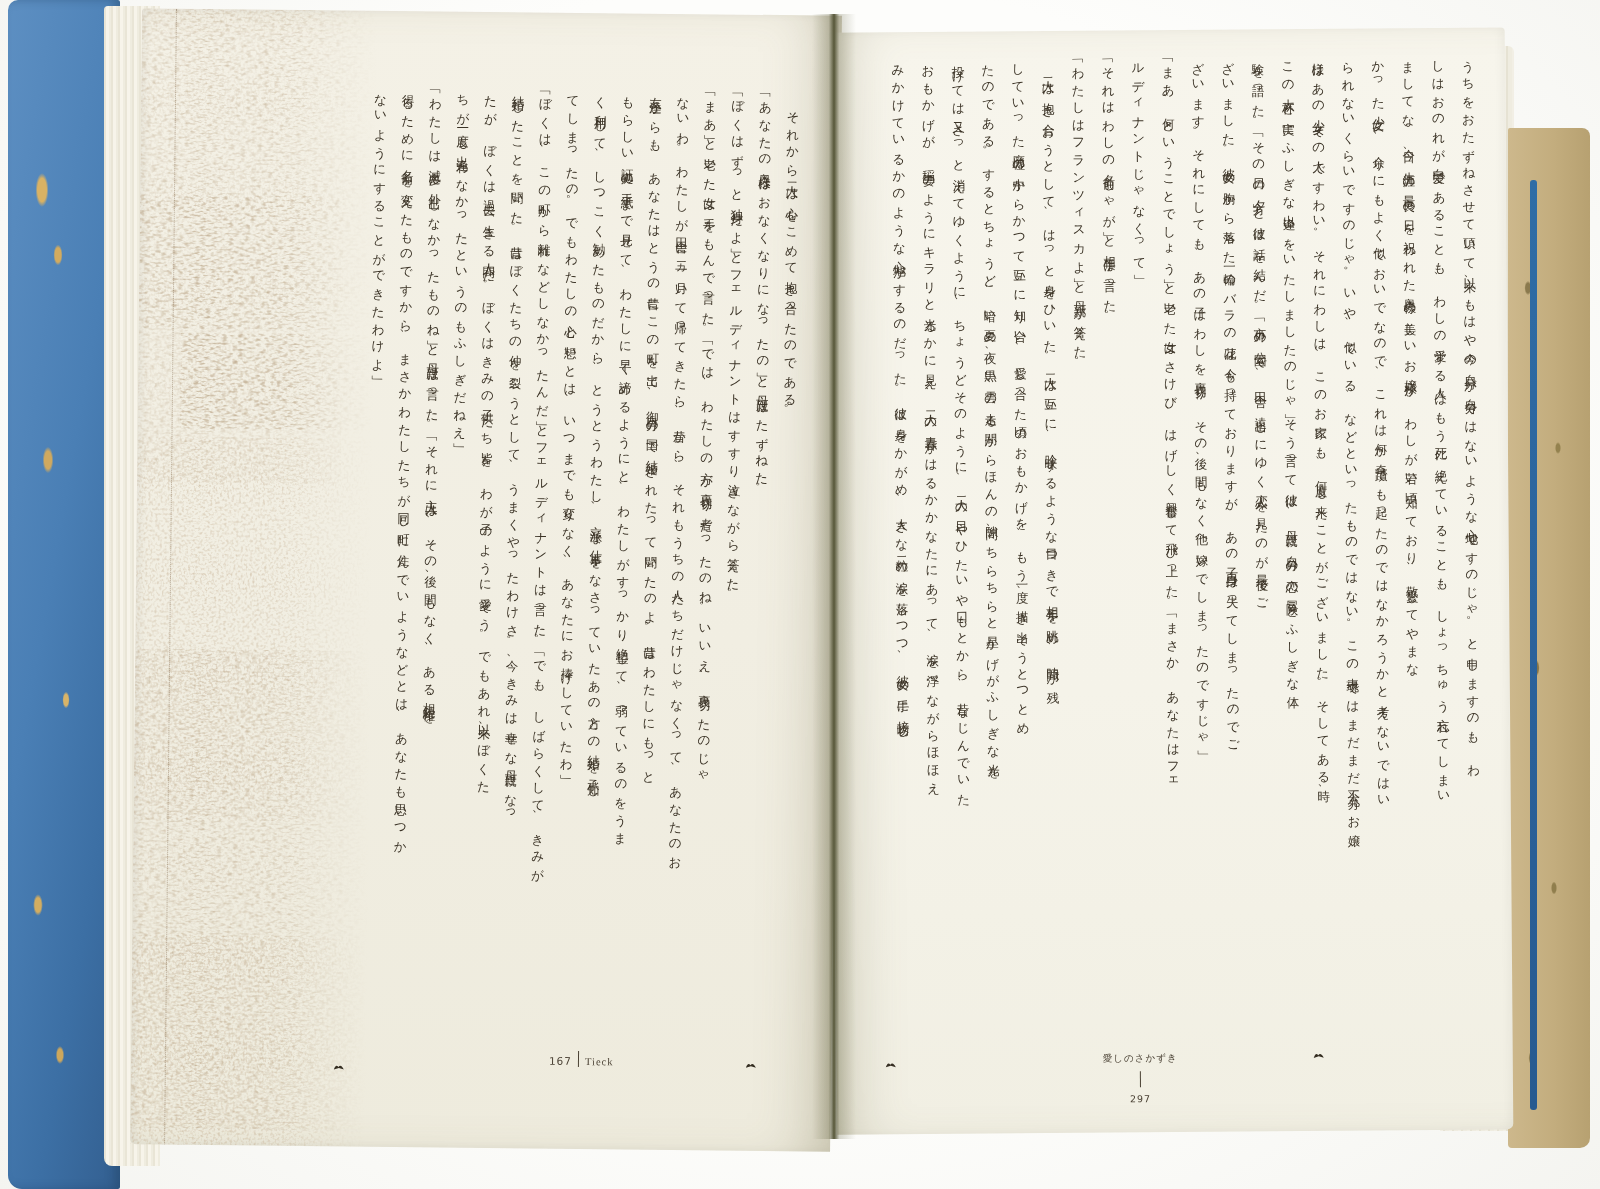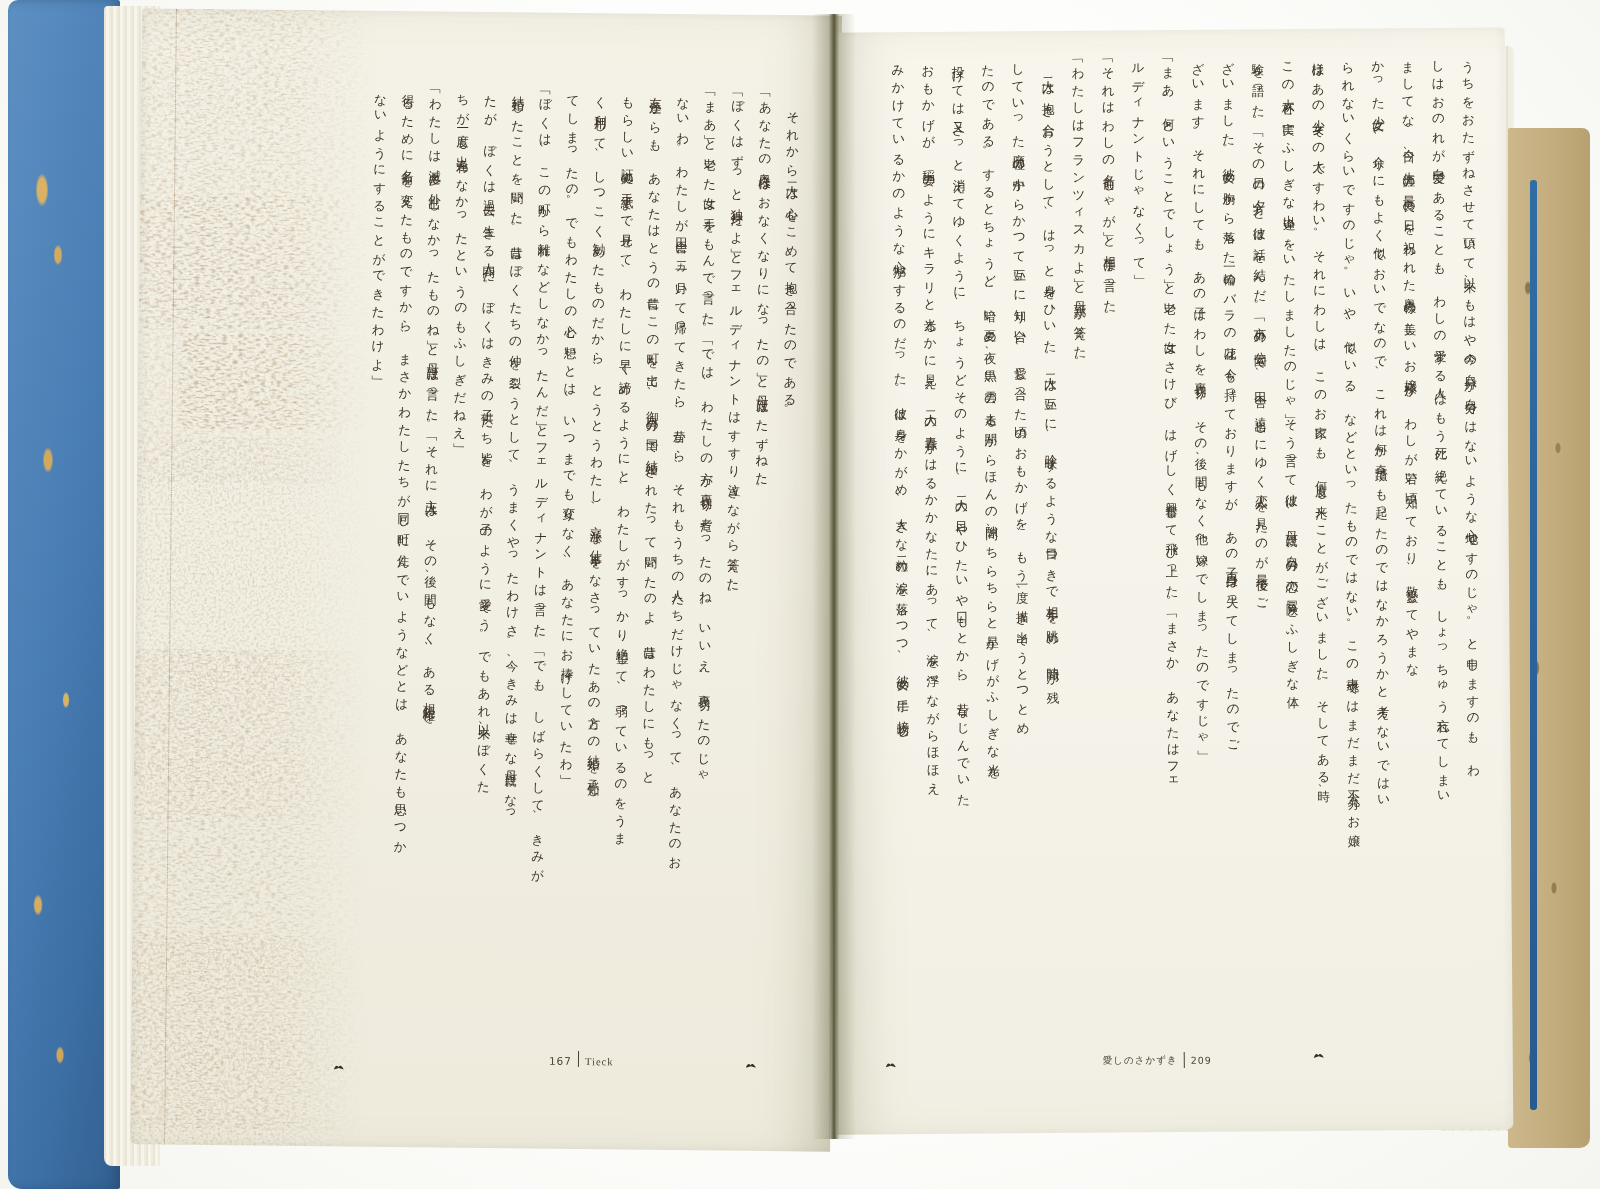--- a/index.html
+++ b/index.html
@@ -98,21 +98,21 @@
   .rp-text .vcol{line-height:30px;}
 
   
   .footer{
     position:absolute;display:flex;align-items:center;gap:6px;
     color:#4a4134;font-size:10.5px;letter-spacing:1px;
   }
   .footer .rule{display:inline-block;width:1px;height:16px;background:#4a4134;}
   .serif{font-family:"Liberation Serif", serif;}
   .lp-footer{left:418px;top:1038px;align-items:flex-end;}
-  .rp-footer{left:266px;top:1022px;font-size:9.5px;}
+  .rp-footer{left:266px;top:1022px;font-size:9.5px;flex-direction:column;}
 
   
   .orn{position:absolute;width:12px;height:9px;}
   .orn path{fill:#352e22;}
   .orn-l1{left:202px;top:1052px;}
   .orn-l2{left:614px;top:1046px;}
   .orn-r1{left:48px;top:1028px;}
   .orn-r2{left:476px;top:1022px;}
 </style>
 </head>
@@ -205,21 +205,21 @@
       <div class="vcol">していった廃墟の中からかつて互いに知り合い、愛し合った頃のおもかげを、もう一度、描き出そうとつとめ</div>
       <div class="vcol">たのである。するとちょうど、暗い夏の夜、黒い雲の走る間からほんの隙間、ちらちらと星かげがふしぎな光を</div>
       <div class="vcol">投げては又さっと消えてゆくように、ちょうどそのように、二人の目やひたいや口もとから、昔なじんでいた</div>
       <div class="vcol">おもかげが、稲妻のようにキラリと光るかに見え、二人の青春がはるかかなたにあって、涙を浮べながらほほえ</div>
       <div class="vcol">みかけているかのような心地がするのだった。彼は身をかがめ、大きな二粒の涙を落しつつ、彼女の手に接吻し</div>
     </div>
 
     <div class="footer rp-footer">
       <span>愛しのさかずき</span>
       <span class="rule"></span>
-      <span>209</span>
+      <span>297</span>
     </div>
 
     <svg class="orn orn-r1" viewBox="0 0 12 9">
         <path d="M1 7 Q3 1 5.5 4.5 Q8 1 11 7 L6 5.5 Z"></path>
       </svg>
     <svg class="orn orn-r2" viewBox="0 0 12 9">
         <path d="M1 7 Q3 1 5.5 4.5 Q8 1 11 7 L6 5.5 Z"></path>
       </svg>
   </div>
 

